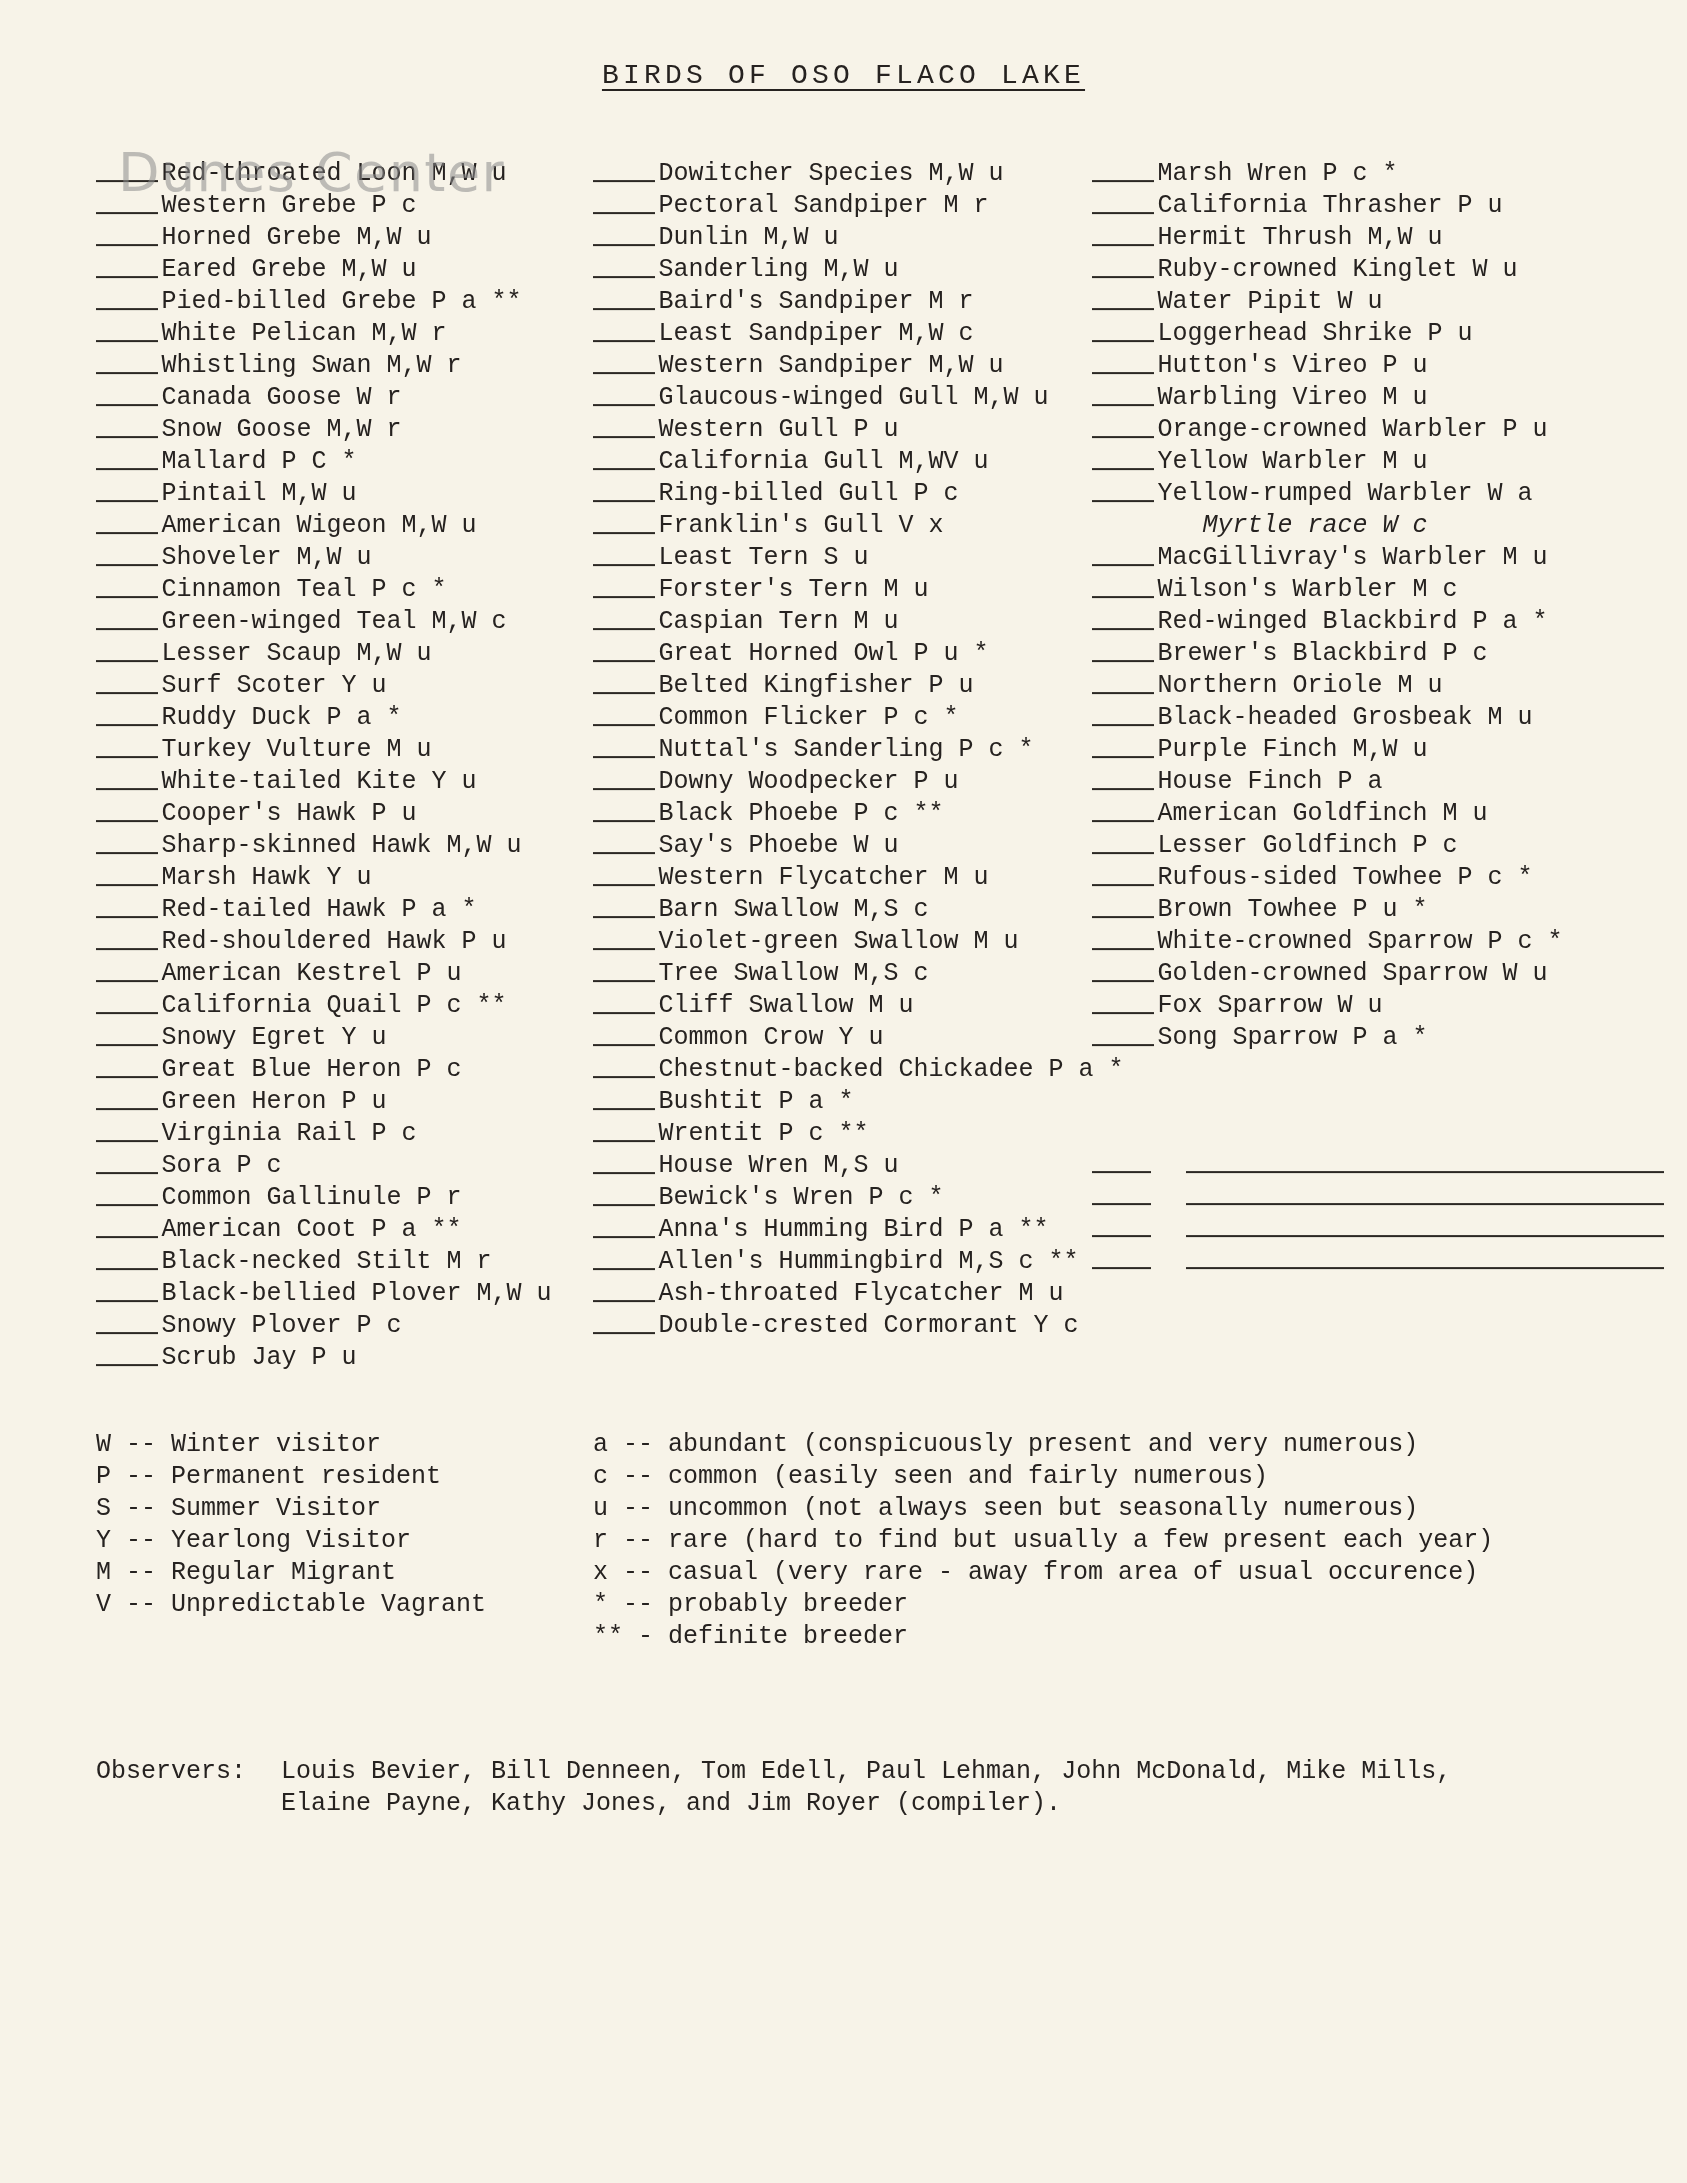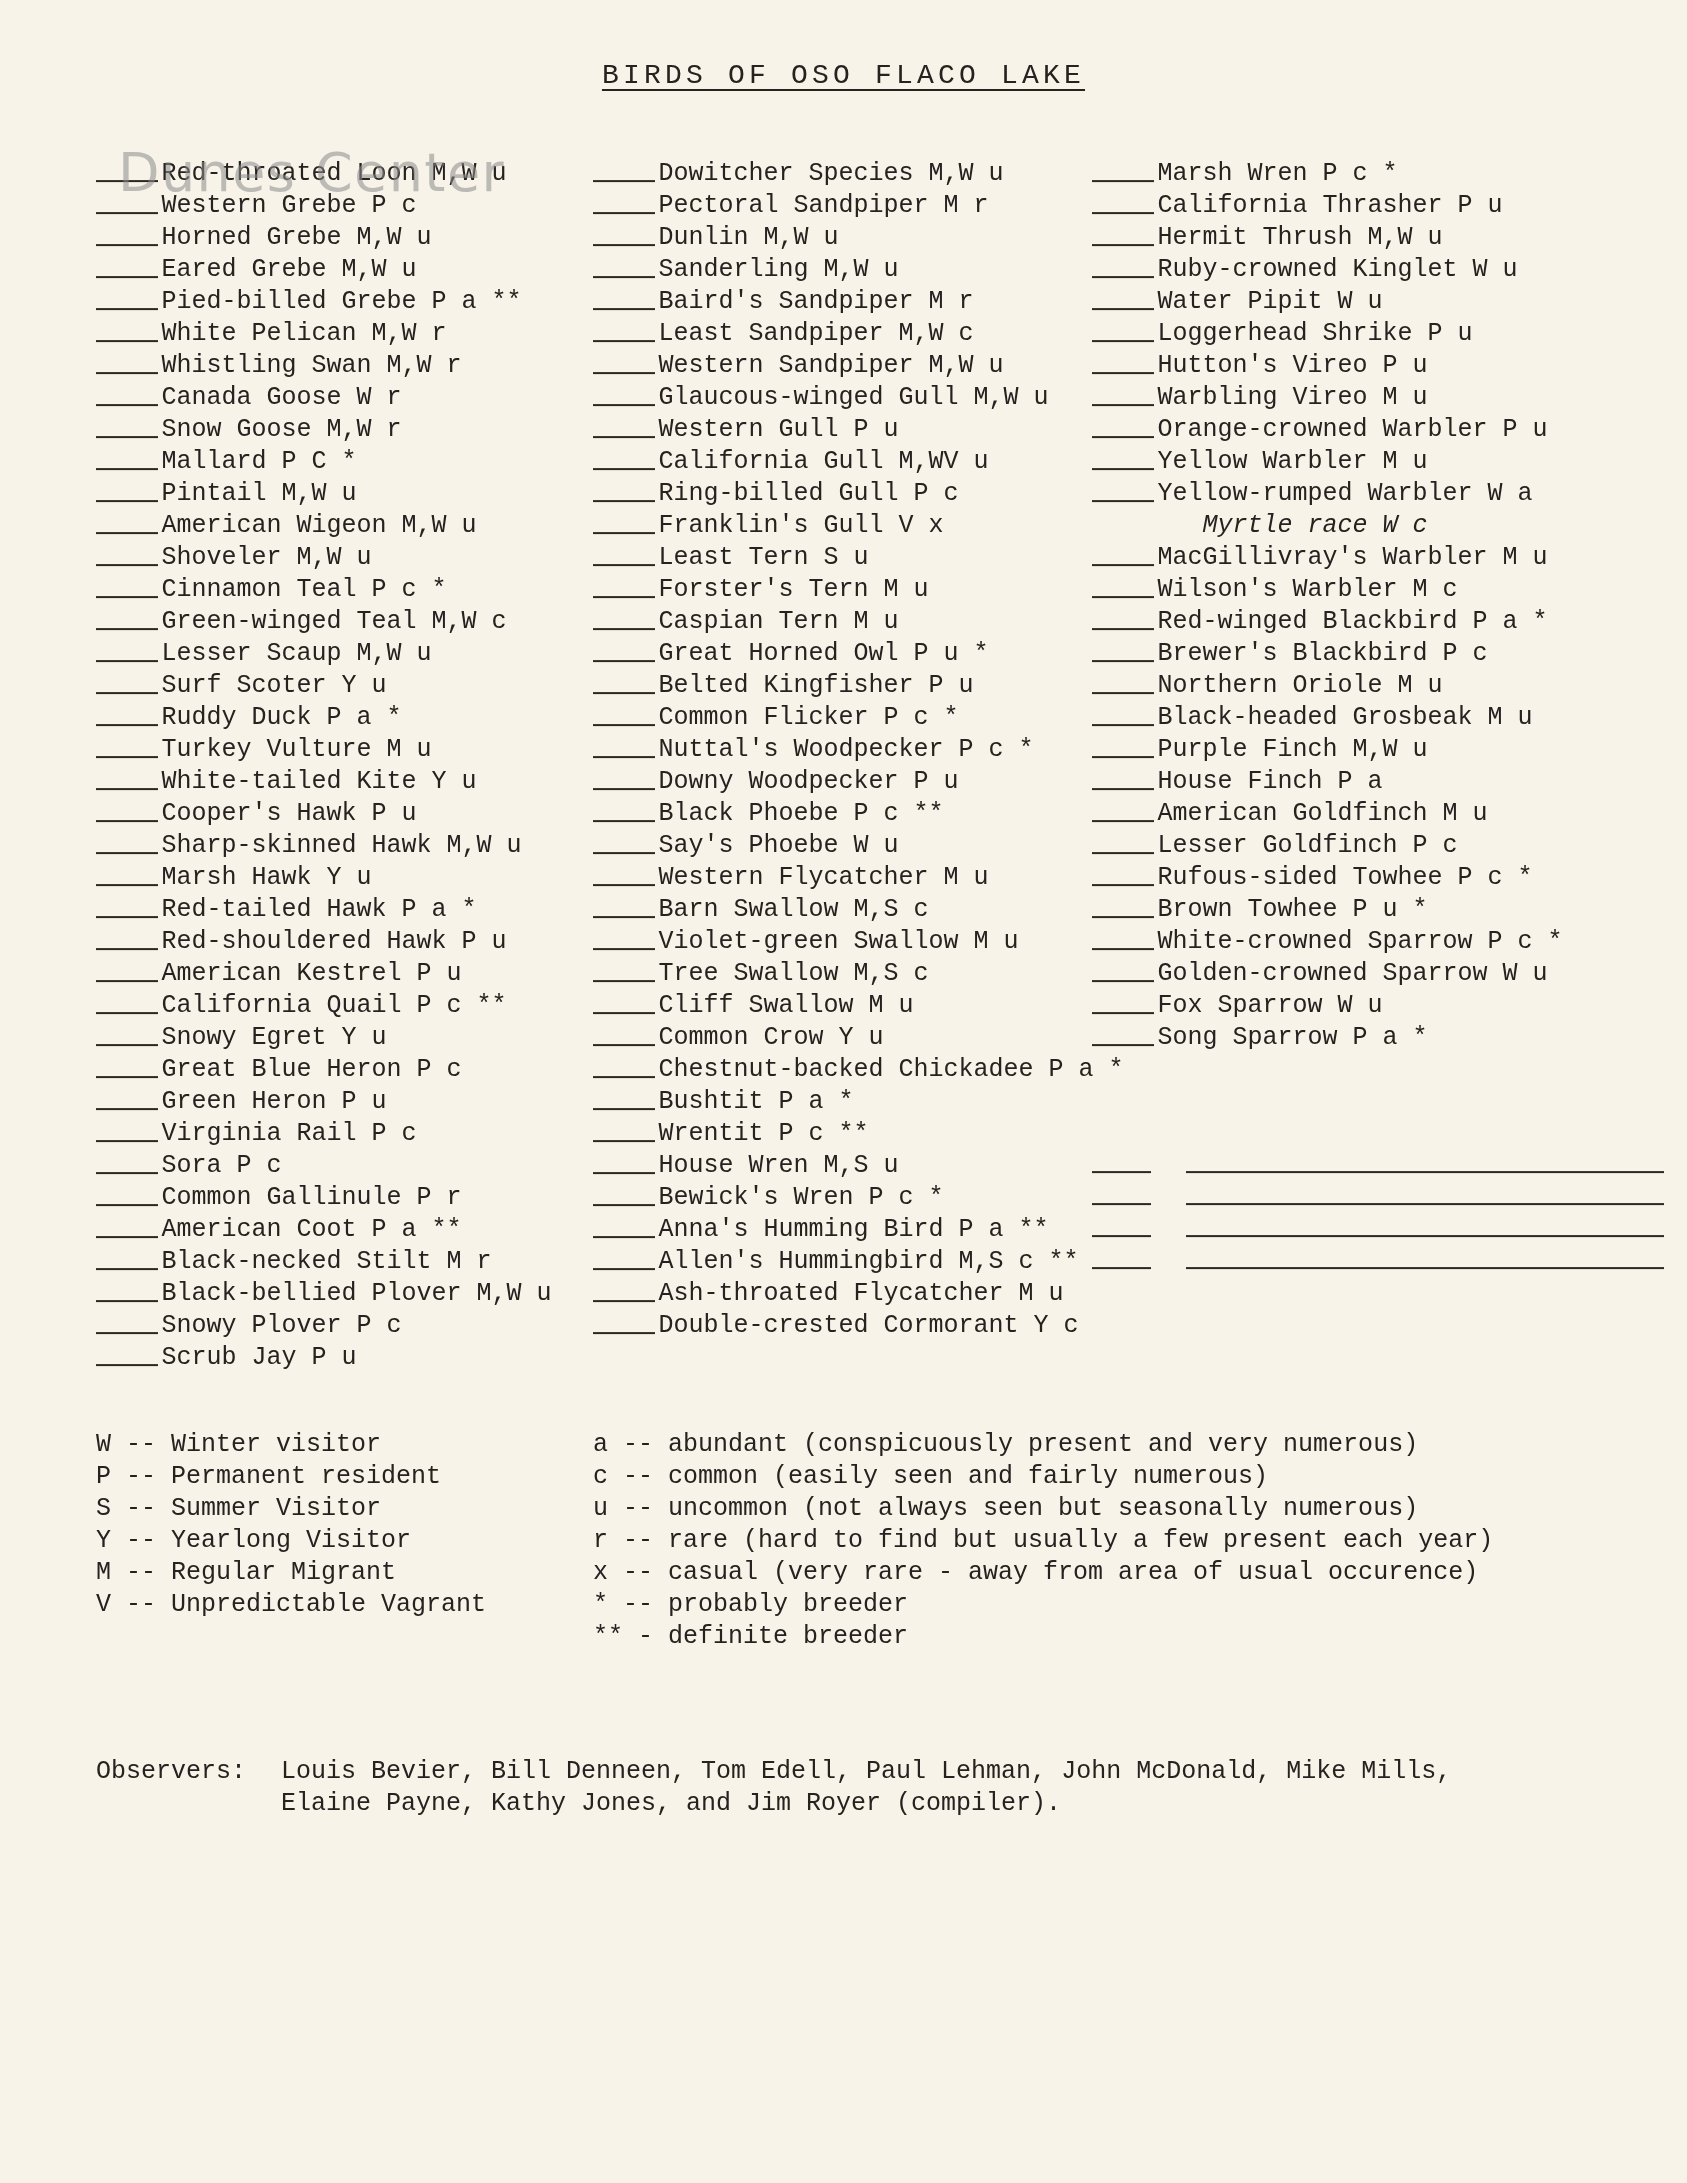--- a/index.html
+++ b/index.html
@@ -281,21 +281,21 @@
 
       <div class="row">
         <span class="blank"></span><span class="species">Belted Kingfisher P u</span>
       </div>
 
       <div class="row">
         <span class="blank"></span><span class="species">Common Flicker P c *</span>
       </div>
 
       <div class="row">
-        <span class="blank"></span><span class="species">Nuttal's Woodpecker P c *</span>
+        <span class="blank"></span><span class="species">Nuttal's Sanderling P c *</span>
       </div>
 
       <div class="row">
         <span class="blank"></span><span class="species">Downy Woodpecker P u</span>
       </div>
 
       <div class="row">
         <span class="blank"></span><span class="species">Black Phoebe P c **</span>
       </div>
 

